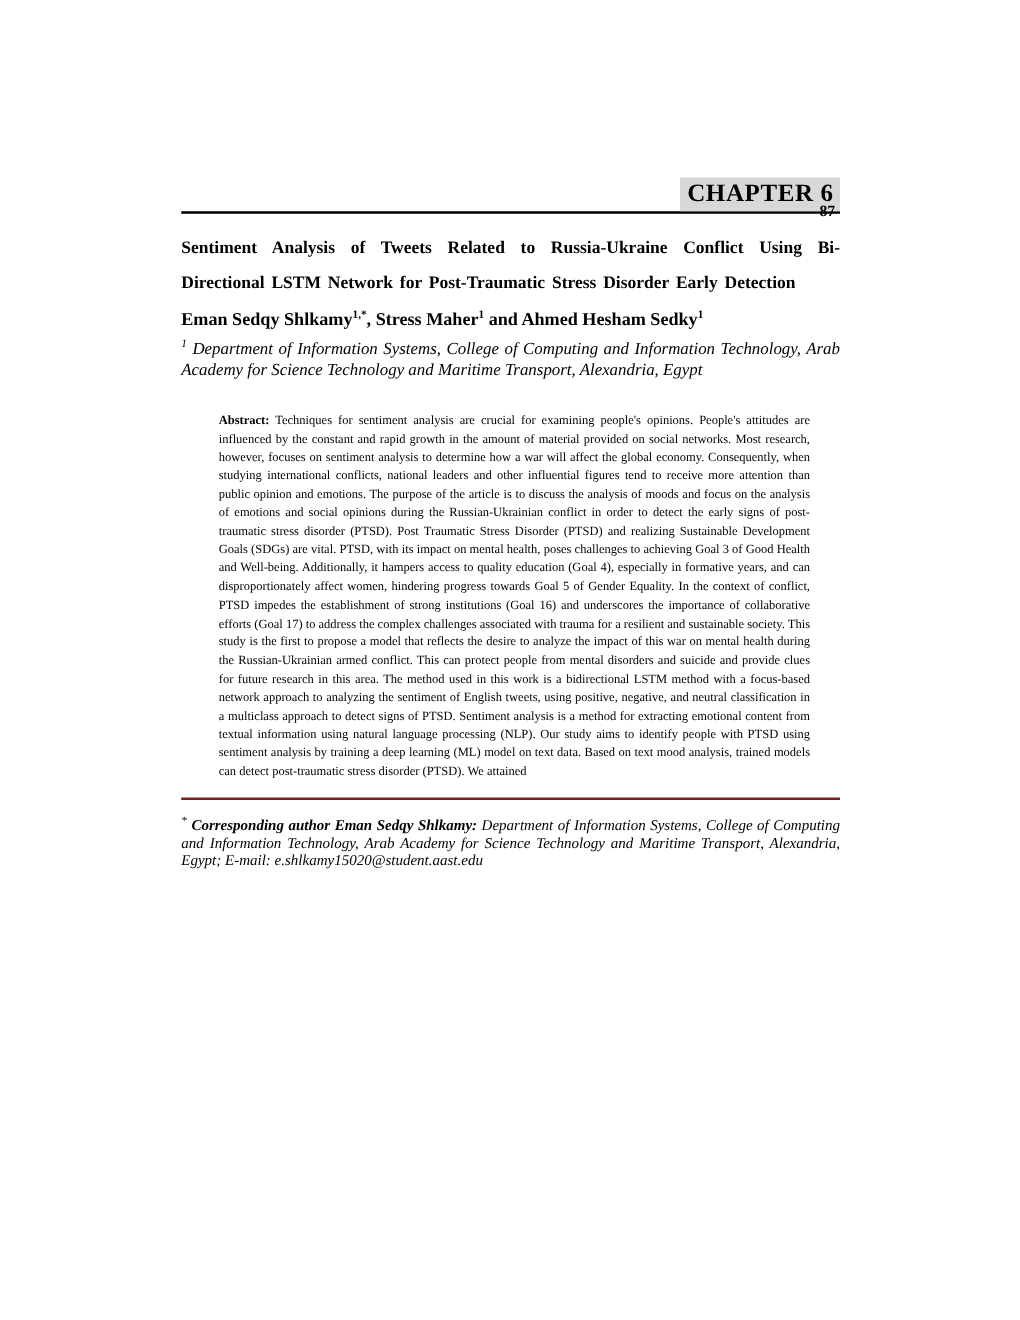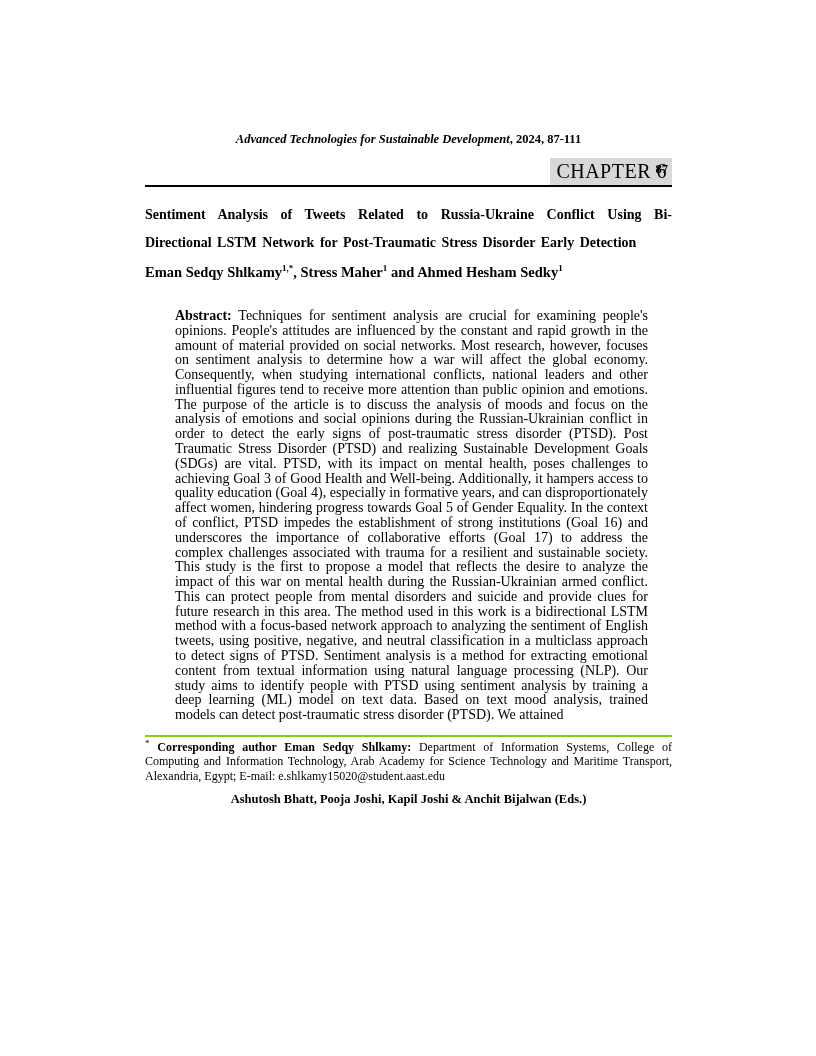--- a/index.html
+++ b/index.html
@@ -35,21 +35,21 @@
   }
   .chapter-banner {
     margin-top: 11px;
     border-bottom: 2px solid #000000;
     text-align: right;
     line-height: 0;
   }
   .chapter-box {
     display: inline-block;
     background: #d8d8d8;
-    font-weight: normal;
+    font-weight: bold;
     font-size: 20px;
     line-height: 26px;
     padding: 0 5px 1px 6px;
     letter-spacing: 0.5px;
   }
   .article-title {
     margin: 14px 0 0 0;
     font-size: 14px;
     font-weight: bold;
     line-height: 28px;
@@ -70,64 +70,64 @@
   }
   .affiliation {
     margin-top: 3px;
     font-size: 13.5px;
     font-style: italic;
     line-height: 17px;
     text-align: justify;
   }
   .abstract {
     margin: 26px 24px 0 30px;
-    font-size: 14px;
+    font-size: 10px;
     line-height: 14.78px;
     text-align: justify;
   }
   .abstract-label { font-weight: bold; }
   .footnote-block {
     margin-top: 12px;
-    border-top: 2px solid #84cc16;
-    padding-top: 3px;
+    border-top: 2px solid #7f1d1d;
+    padding-top: 13px;
     font-size: 12px;
     line-height: 14.4px;
     text-align: justify;
+    font-style: italic;
   }
   .footnote-lead { font-weight: bold; }
   .page-footer {
     margin-top: 9px;
     text-align: center;
     font-weight: bold;
     font-size: 12.5px;
     line-height: 15px;
   }
 </style>
 </head>
 <body>
 
 <div class="page">
   <div class="content">
 
     <div class="running-header">
-      <span><span class="journal-italic">Advanced Technologies for Sustainable Development</span><span>, 2024, 87-111</span></span>
       <span class="page-number">87</span>
     </div>
 
     <div class="chapter-banner">
       <span class="chapter-box">CHAPTER 6</span>
     </div>
 
     <h1 class="article-title">Sentiment Analysis of Tweets Related to Russia-Ukraine Conflict Using Bi-Directional LSTM Network for Post-Traumatic Stress Disorder Early Detection</h1>
 
     <div class="byline"><span>Eman Sedqy Shlkamy</span><sup class="s">1,*</sup><span>, </span><span>Stress Maher</span><sup class="s">1</sup><span class="and-sep"> and </span><span>Ahmed Hesham Sedky</span><sup class="s">1</sup></div>
 
+    <div class="affiliation"><sup class="s">1</sup><span> Department of Information Systems, College of Computing and Information Technology, Arab Academy for Science Technology and Maritime Transport, Alexandria, Egypt</span></div>
 
     <p class="abstract"><span class="abstract-label">Abstract:</span><span> Techniques for sentiment analysis are crucial for examining people's opinions. People's attitudes are influenced by the constant and rapid growth in the amount of material provided on social networks. Most research, however, focuses on sentiment analysis to determine how a war will affect the global economy. Consequently, when studying international conflicts, national leaders and other influential figures tend to receive more attention than public opinion and emotions. The purpose of the article is to discuss the analysis of moods and focus on the analysis of emotions and social opinions during the Russian-Ukrainian conflict in order to detect the early signs of post-traumatic stress disorder (PTSD). Post Traumatic Stress Disorder (PTSD) and realizing Sustainable Development Goals (SDGs) are vital. PTSD, with its impact on mental health, poses challenges to achieving Goal 3 of Good Health and Well-being. Additionally, it hampers access to quality education (Goal 4), especially in formative years, and can disproportionately affect women, hindering progress towards Goal 5 of Gender Equality. In the context of conflict, PTSD impedes the establishment of strong institutions (Goal 16) and underscores the importance of collaborative efforts (Goal 17) to address the complex challenges associated with trauma for a resilient and sustainable society. This study is the first to propose a model that reflects the desire to analyze the impact of this war on mental health during the Russian-Ukrainian armed conflict. This can protect people from mental disorders and suicide and provide clues for future research in this area. The method used in this work is a bidirectional LSTM method with a focus-based network approach to analyzing the sentiment of English tweets, using positive, negative, and neutral classification in a multiclass approach to detect signs of PTSD. Sentiment analysis is a method for extracting emotional content from textual information using natural language processing (NLP). Our study aims to identify people with PTSD using sentiment analysis by training a deep learning (ML) model on text data. Based on text mood analysis, trained models can detect post-traumatic stress disorder (PTSD). We attained</span></p>
 
     <div class="footnote-block"><sup class="s">*</sup><span class="footnote-lead"> Corresponding author Eman Sedqy Shlkamy:</span><span> Department of Information Systems, College of Computing and Information Technology, Arab Academy for Science Technology and Maritime Transport, Alexandria, Egypt; E-mail: </span><span>e.shlkamy15020@student.aast.edu</span></div>
 
     <div class="page-footer">
-      <div>Ashutosh Bhatt, Pooja Joshi, Kapil Joshi &amp; Anchit Bijalwan (Eds.)</div>
     </div>
 
   </div>
 </div>
 
 </body></html>

